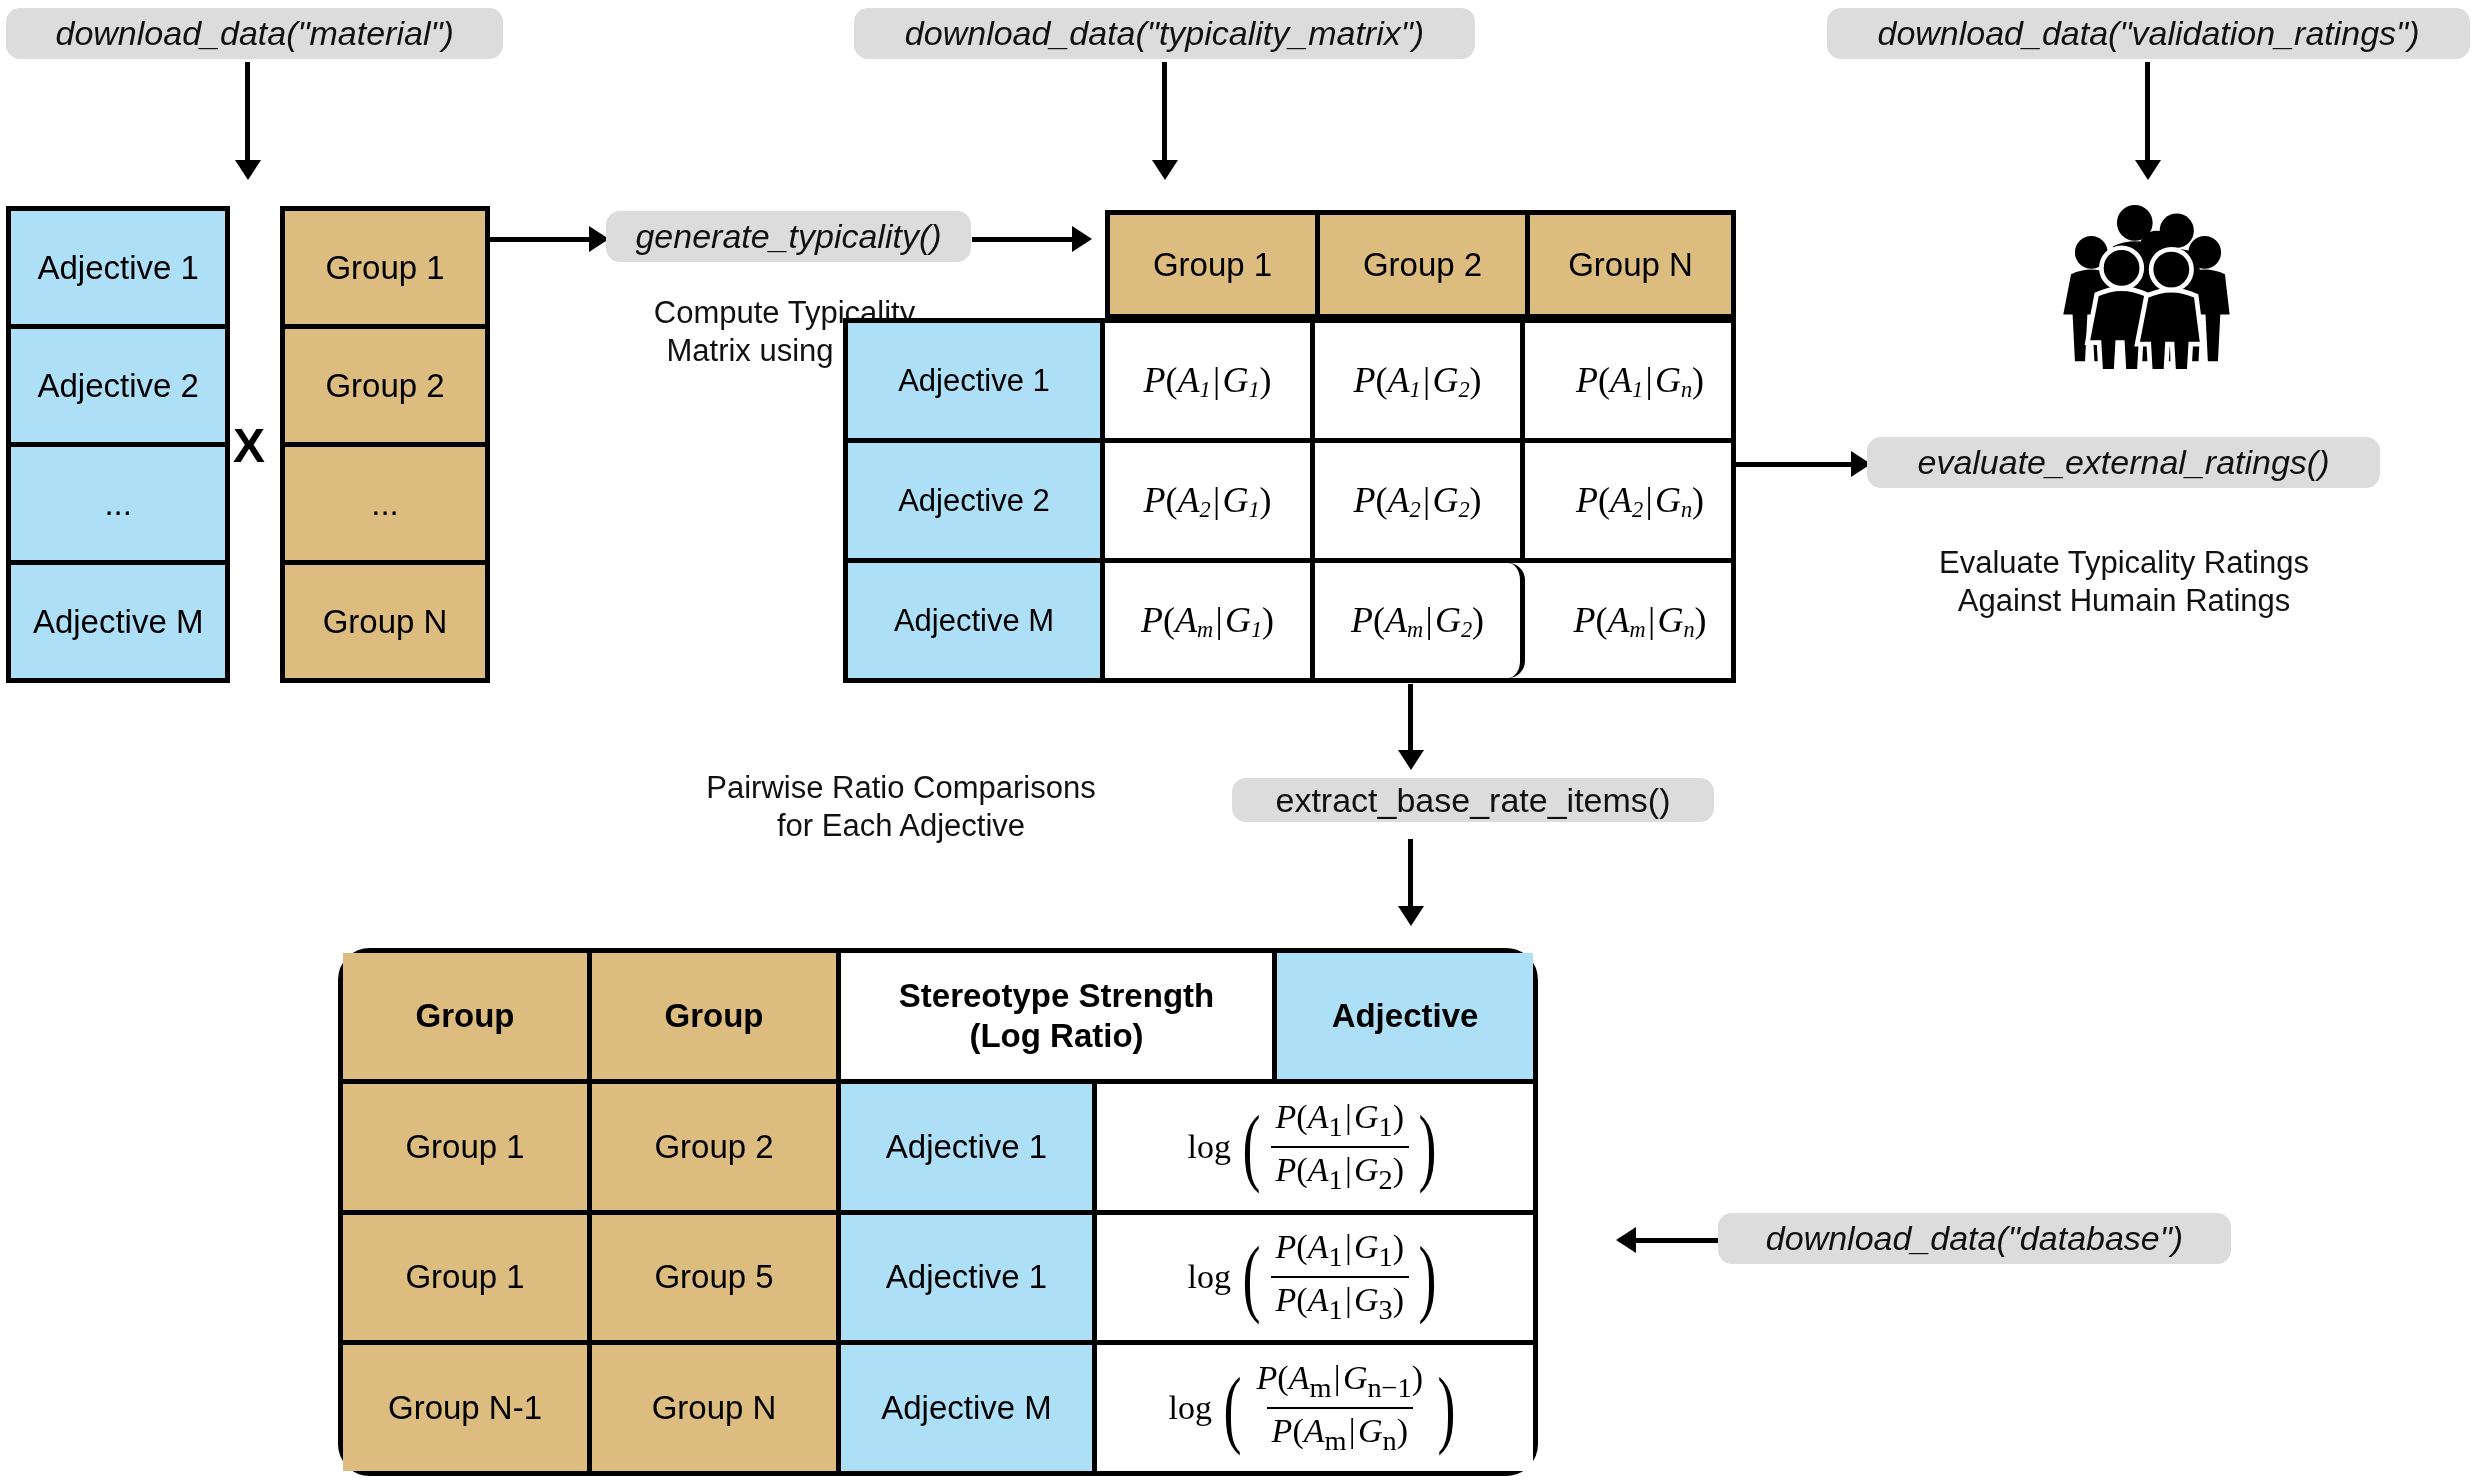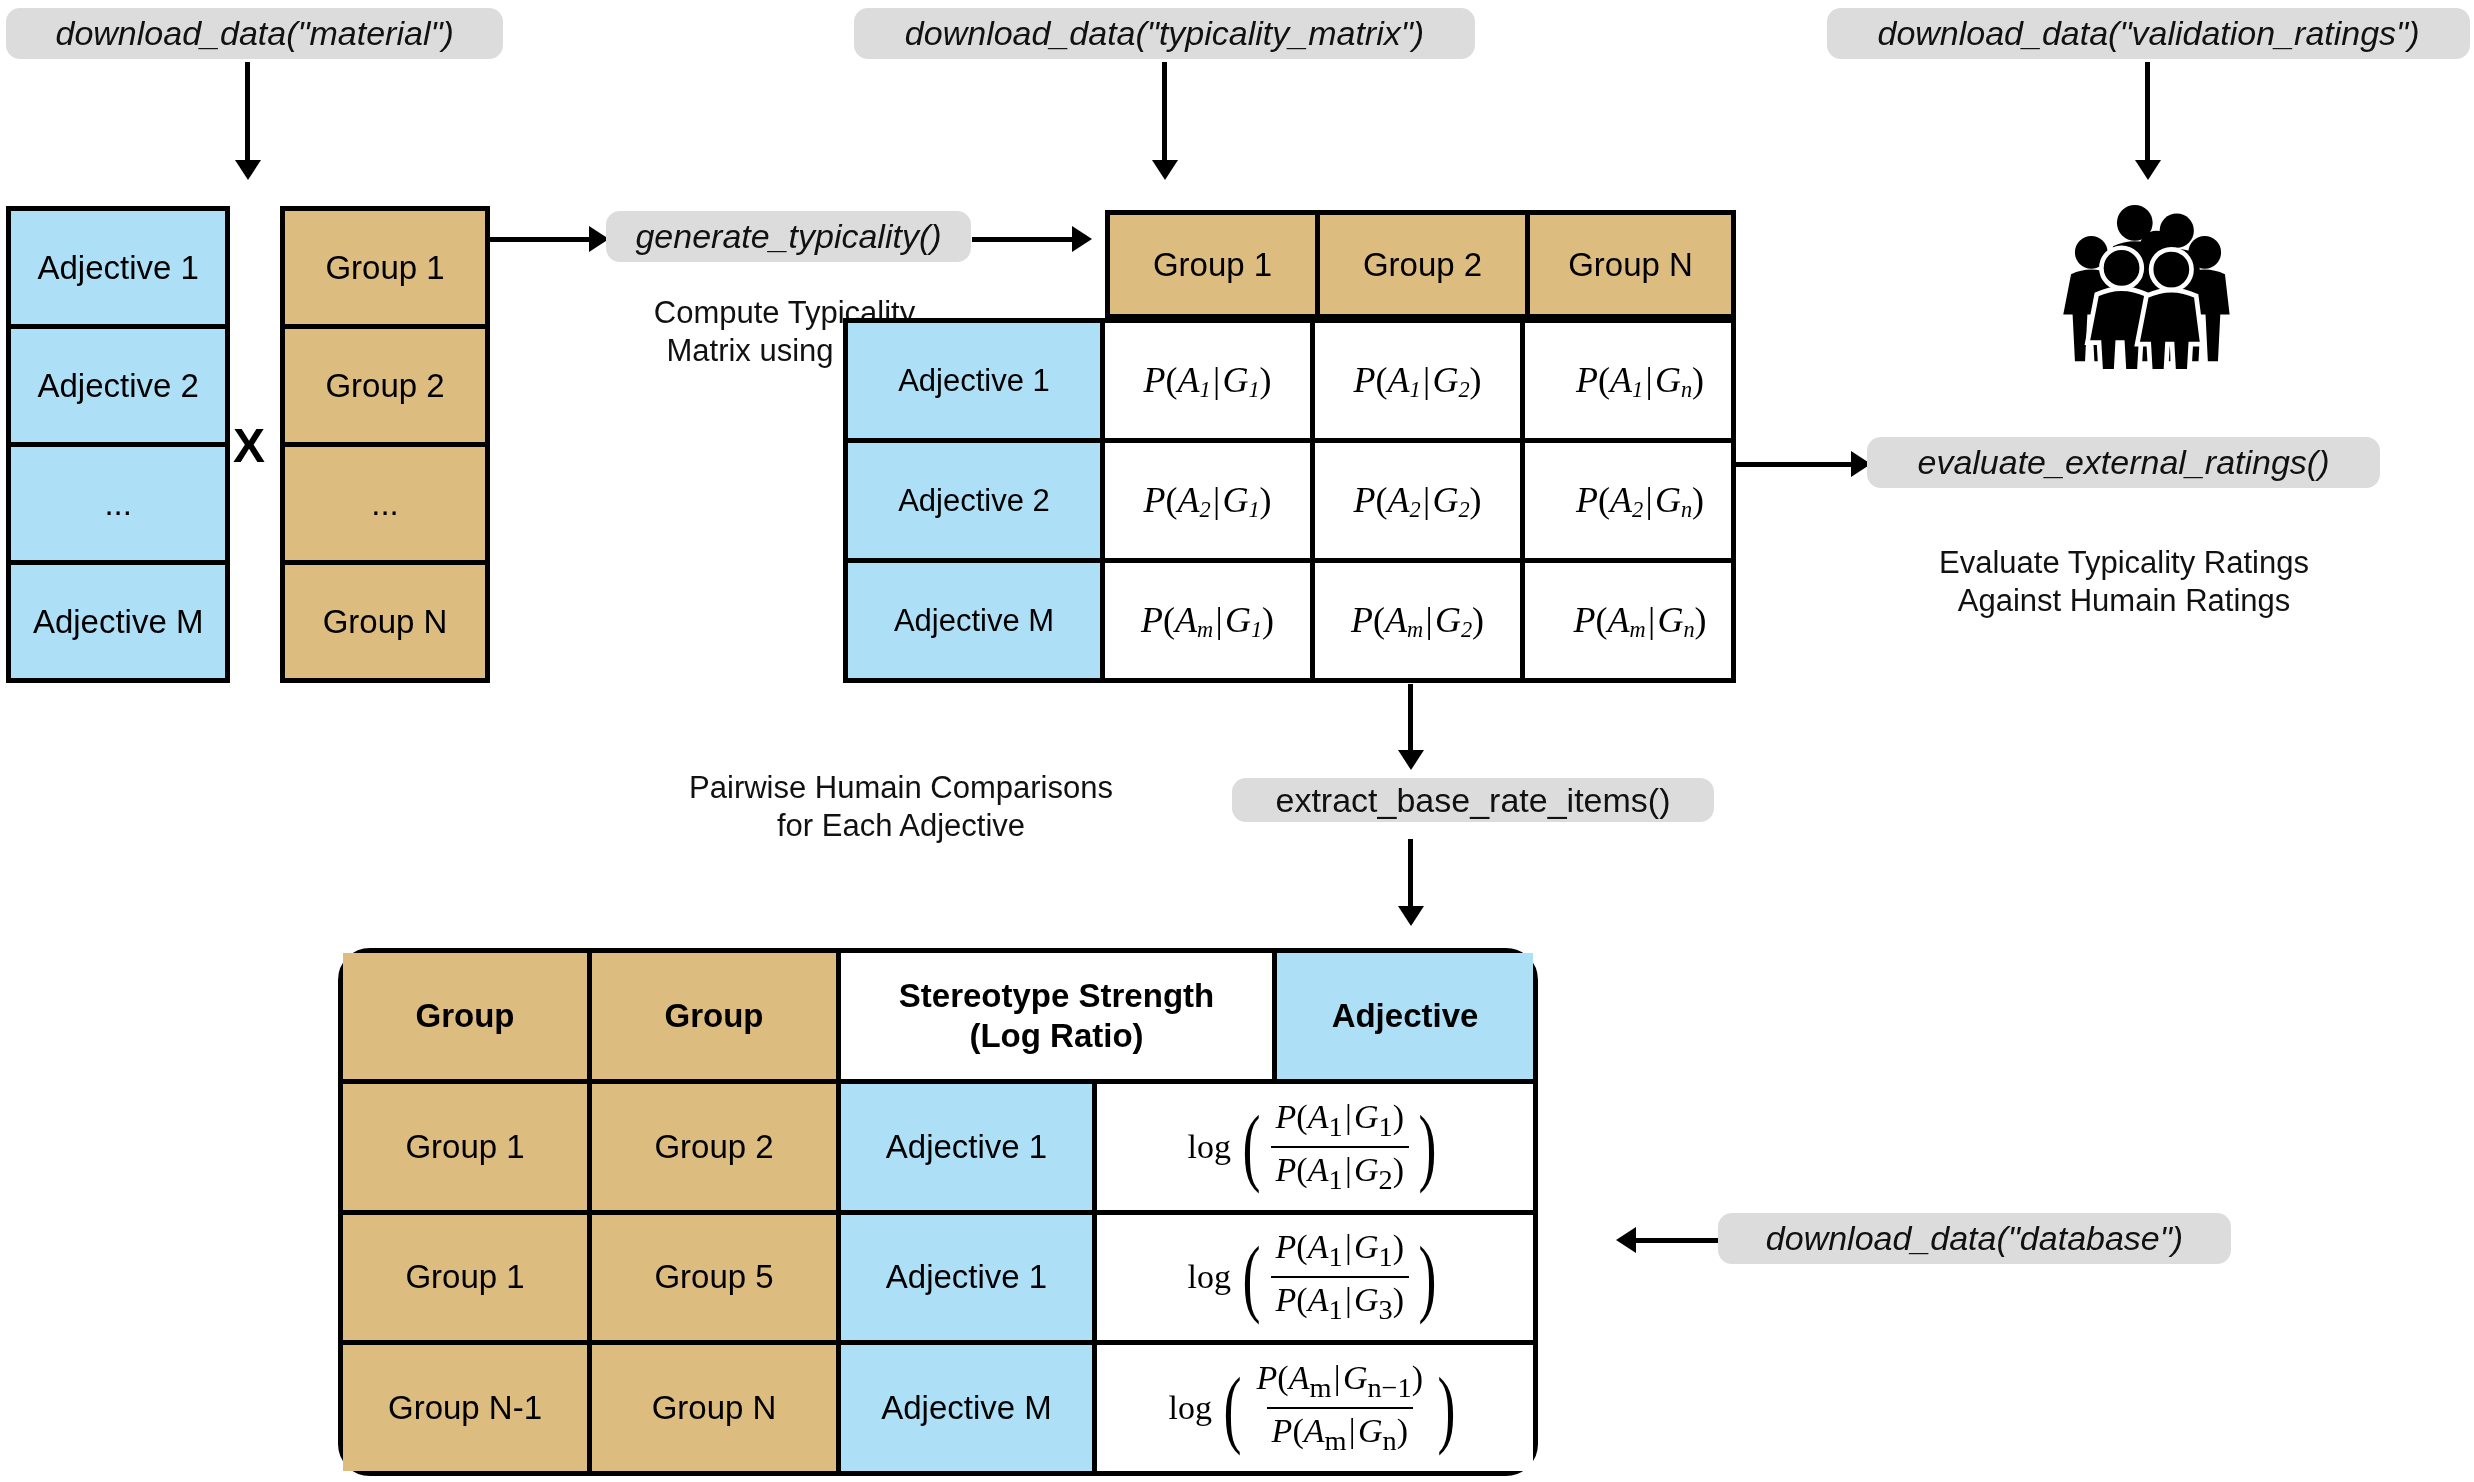--- a/index.html
+++ b/index.html
@@ -177,21 +177,21 @@
     <div class="rc" style="flex:1;align-items:center;">
       <span class="math"><i>P</i>(<i>A</i><sub>2</sub><span class="bar">|</span><i>G</i><sub>n</sub>)</span>
     </div>
   </div>
 
   <div class="mx-row">
     <div class="rh" style="width:257px;">Adjective M</div>
     <div class="rc" style="width:210px;">
       <span class="math"><i>P</i>(<i>A</i><sub>m</sub><span class="bar">|</span><i>G</i><sub>1</sub>)</span>
     </div>
-    <div class="rc" style="width:210px;">
+    <div class="rc" style="width:210px;border-radius:17px;">
       <span class="math"><i>P</i>(<i>A</i><sub>m</sub><span class="bar">|</span><i>G</i><sub>2</sub>)</span>
     </div>
     <div class="rc" style="flex:1;">
       <span class="math"><i>P</i>(<i>A</i><sub>m</sub><span class="bar">|</span><i>G</i><sub>n</sub>)</span>
     </div>
   </div>
 </div>
 
 <svg class="people" style="left:2043px;top:198px;" width="210" height="171" viewBox="0 0 270 220">
   <g fill="#000">
@@ -225,21 +225,21 @@
 <div class="pill plain" style="left:1867px;top:437px;width:513px;height:51px;font-style:italic;">evaluate_external_ratings()</div>
 
 <div class="caption" style="left:1891px;top:544px;width:466px;">Evaluate Typicality Ratings
 Against Humain Ratings</div>
 
 <div class="v-line" style="left:1408px;top:684px;height:70px;"></div>
 <div class="arrow-down" style="left:1398px;top:750px;"></div>
 
 <div class="pill plain" style="left:1232px;top:778px;width:482px;height:44px;">extract_base_rate_items()</div>
 
-<div class="caption" style="left:660px;top:769px;width:482px;">Pairwise Humain Comparisons
+<div class="caption" style="left:660px;top:769px;width:482px;">Pairwise Ratio Comparisons
 for Each Adjective</div>
 
 <div class="v-line" style="left:1408px;top:839px;height:70px;"></div>
 <div class="arrow-down" style="left:1398px;top:906px;"></div>
 
 <div class="rtable" style="left:338px;top:948px;width:1200px;height:528px;border-radius:32px;">
 
   <div class="trow hdr">
     <div class="tc c-group">Group</div>
     <div class="tc c-group">Group</div>

